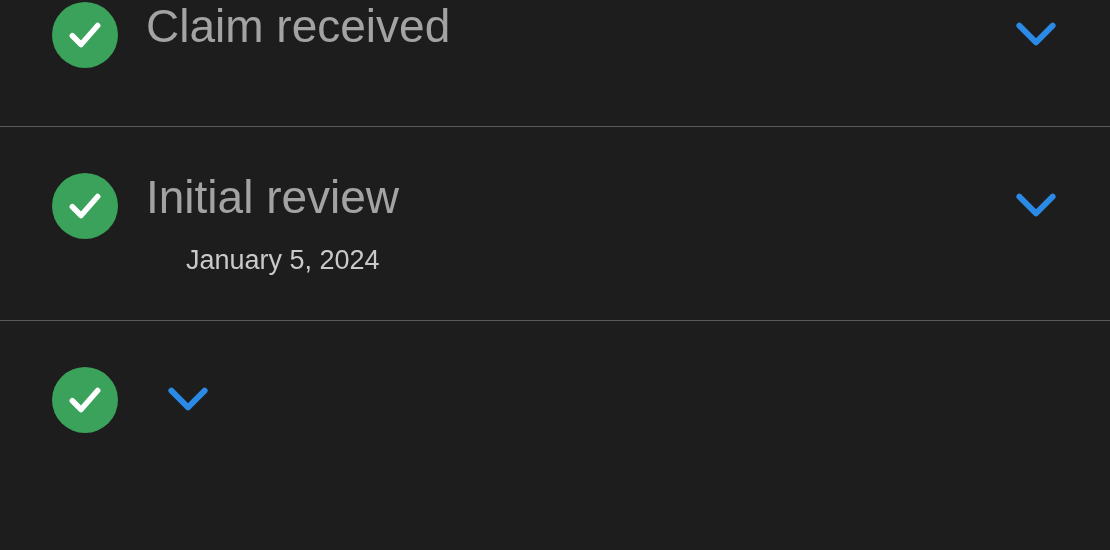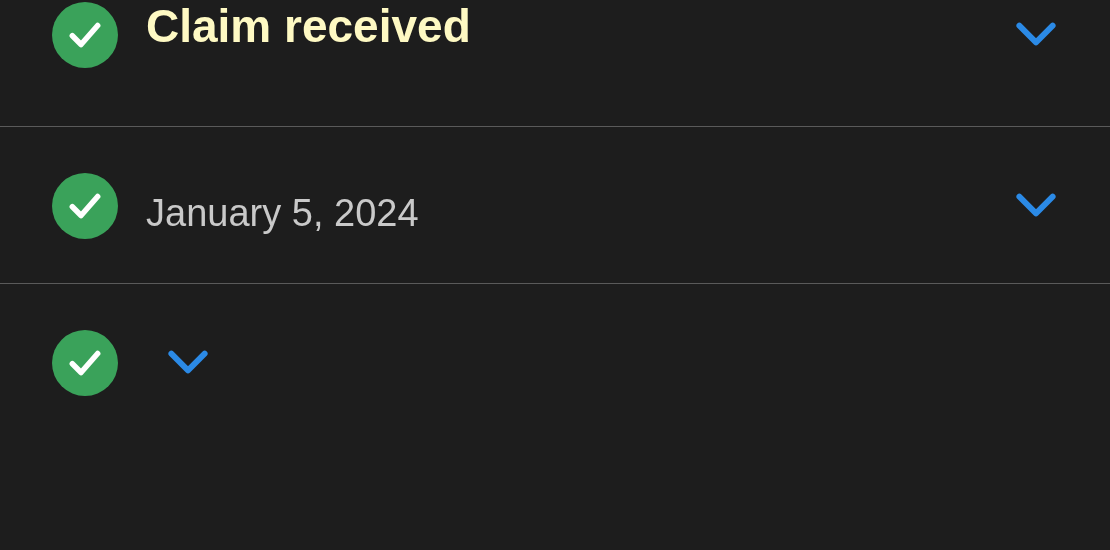--- a/index.html
+++ b/index.html
@@ -29,31 +29,32 @@
       background: #3aa25a;
       display: flex;
       align-items: center;
       justify-content: center;
       margin-right: 28px;
       margin-top: 2px;
     }
     .badge svg { width: 38px; height: 38px; }
     .textcol { flex: 1 1 auto; display: flex; flex-direction: column; }
     .title {
-      color: #fef9c3;
+      color: #a3a3a3;
       font-size: 46px;
-      font-weight: 700;
+      font-weight: 400;
       line-height: 1.15;
     }
     .sub {
       color: #c9c9c9;
-      font-size: 38px;
+      font-size: 27px;
       font-weight: 400;
       line-height: 1.2;
       margin-top: 20px;
+      margin-left: 40px;
     }
     .chev {
       flex: 0 0 auto;
       width: 44px;
       height: 44px;
       margin-top: 12px;
       margin-left: 20px;
       display: flex; align-items: center; justify-content: center;
     }
     .chev svg { width: 40px; height: 28px; }
@@ -79,20 +80,21 @@
     </div>
   </div>
 
   <div class="row mid">
     <div class="badge">
       <svg viewBox="0 0 24 24" fill="none" stroke="#ffffff" stroke-width="3.5" stroke-linecap="round" stroke-linejoin="round">
           <polyline points="4 12.5 9.5 18 20 6"></polyline>
         </svg>
     </div>
     <div class="textcol">
+      <div class="title">Initial review</div>
       <div class="sub">January 5, 2024</div>
     </div>
     <div class="chev">
       <svg viewBox="0 0 24 14" fill="none" stroke="#2b8ae6" stroke-width="3.5" stroke-linecap="round" stroke-linejoin="round">
           <polyline points="2 2 12 12 22 2"></polyline>
         </svg>
     </div>
   </div>
 
   <div class="row last">

